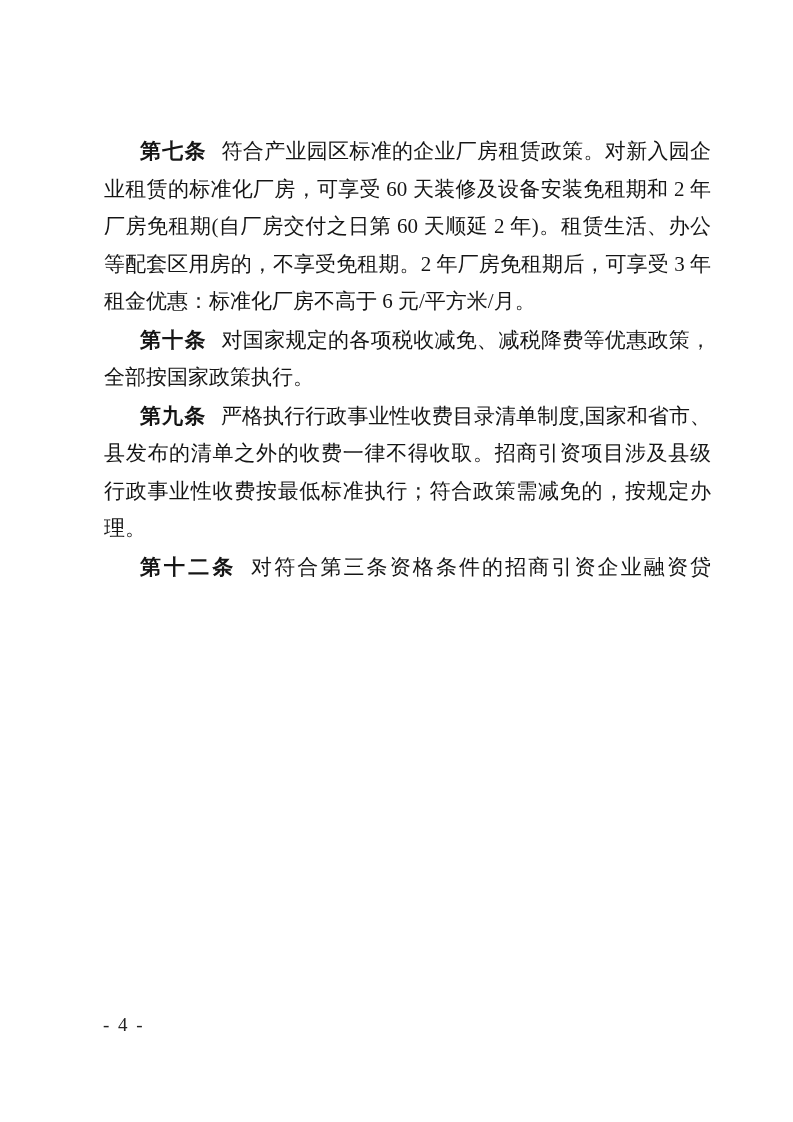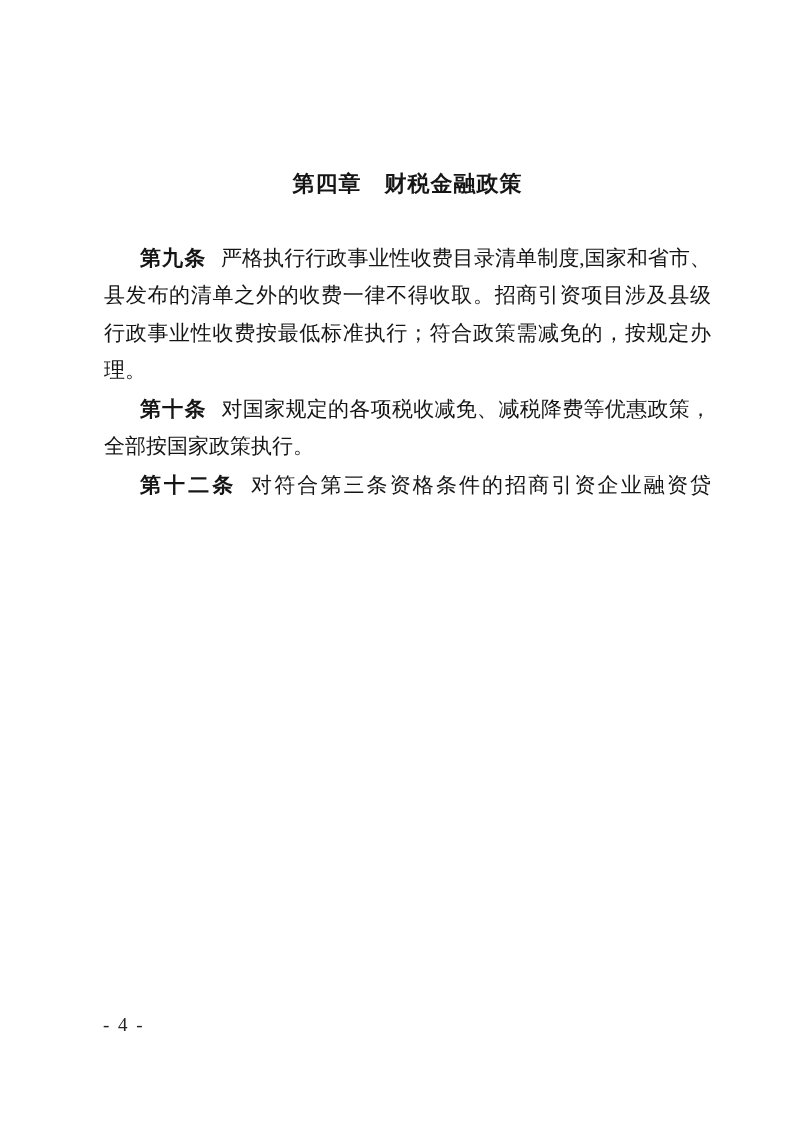--- a/index.html
+++ b/index.html
@@ -60,27 +60,27 @@
     color: #222;
     letter-spacing: 2px;
   }
 </style>
 </head>
 <body>
 
 <div class="page">
   <main class="content">
 
+    <p class="para"><b class="leader">第七条</b><span>符合产业园区标准的企业厂房租赁政策。对新入园企业租赁的标准化厂房，可享受 60 天装修及设备安装免租期和 2 年厂房免租期(自厂房交付之日第 60 天顺延 2 年)。租赁生活、办公等配套区用房的，不享受免租期。2 年厂房免租期后，可享受 3 年租金优惠：标准化厂房不高于 6 元/平方米/月。</span></p>
 
 
-    <h2 class="chapter">第四章　财税金融政策</h2>
+
+    <p class="para"><b class="leader">第十条</b><span>对国家规定的各项税收减免、减税降费等优惠政策，全部按国家政策执行。</span></p>
 
     <p class="para"><b class="leader">第九条</b><span>严格执行行政事业性收费目录清单制度,国家和省市、县发布的清单之外的收费一律不得收取。招商引资项目涉及县级行政事业性收费按最低标准执行；符合政策需减免的，按规定办理。</span></p>
-
-    <p class="para"><b class="leader">第十条</b><span>对国家规定的各项税收减免、减税降费等优惠政策，全部按国家政策执行。</span></p>
 
 
     <p class="para fill"><b class="leader">第十二条</b><span>对符合第三条资格条件的招商引资企业融资贷</span></p>
 
   </main>
 
   <div class="page-number">- 4 -</div>
 </div>
 
 </body></html>

